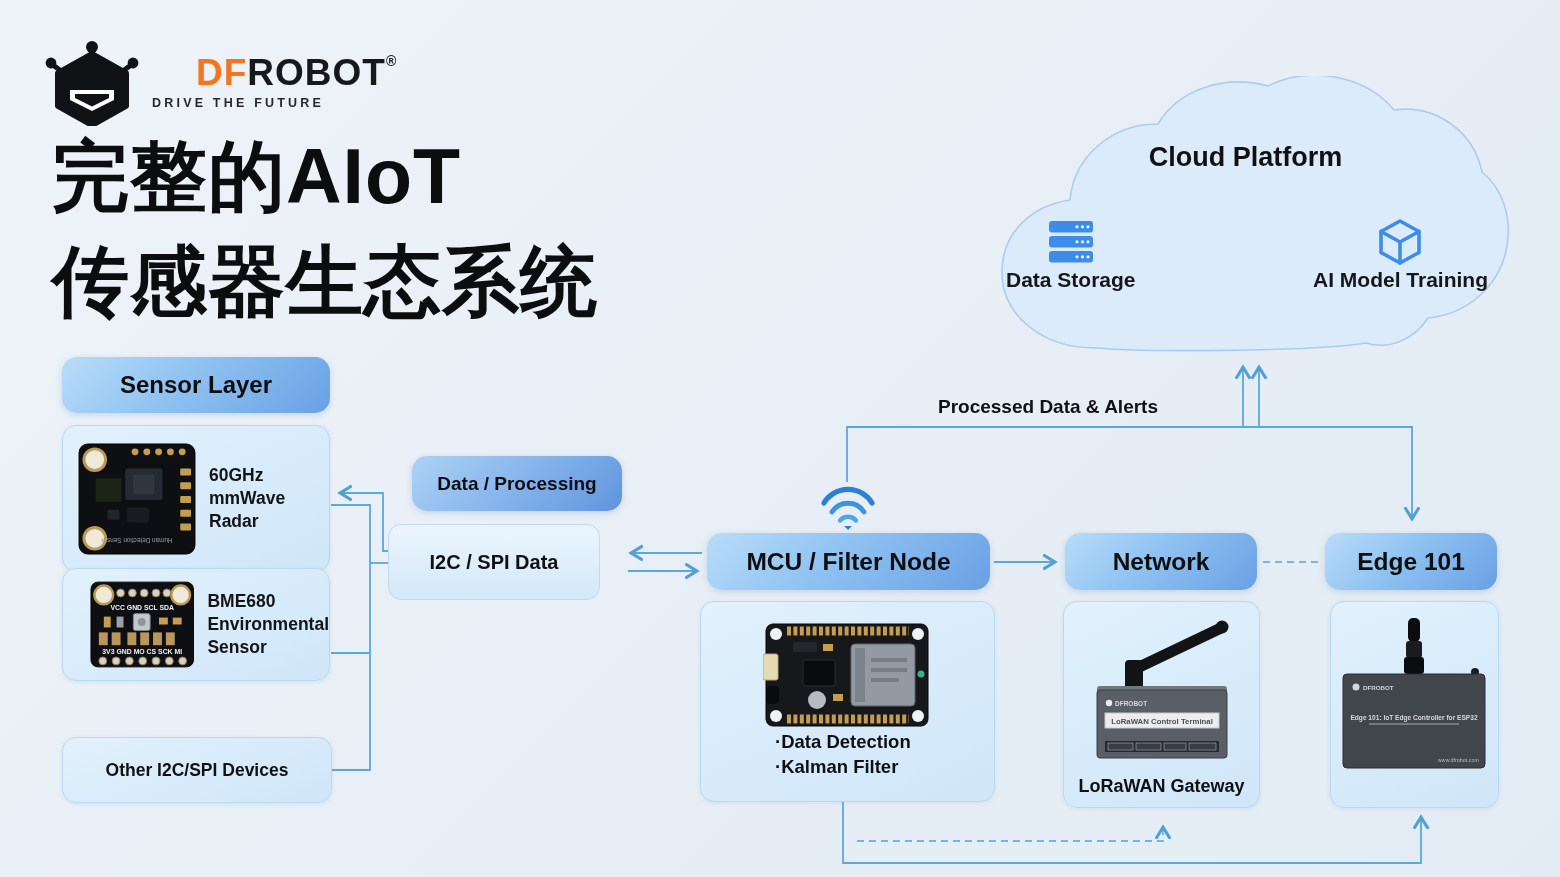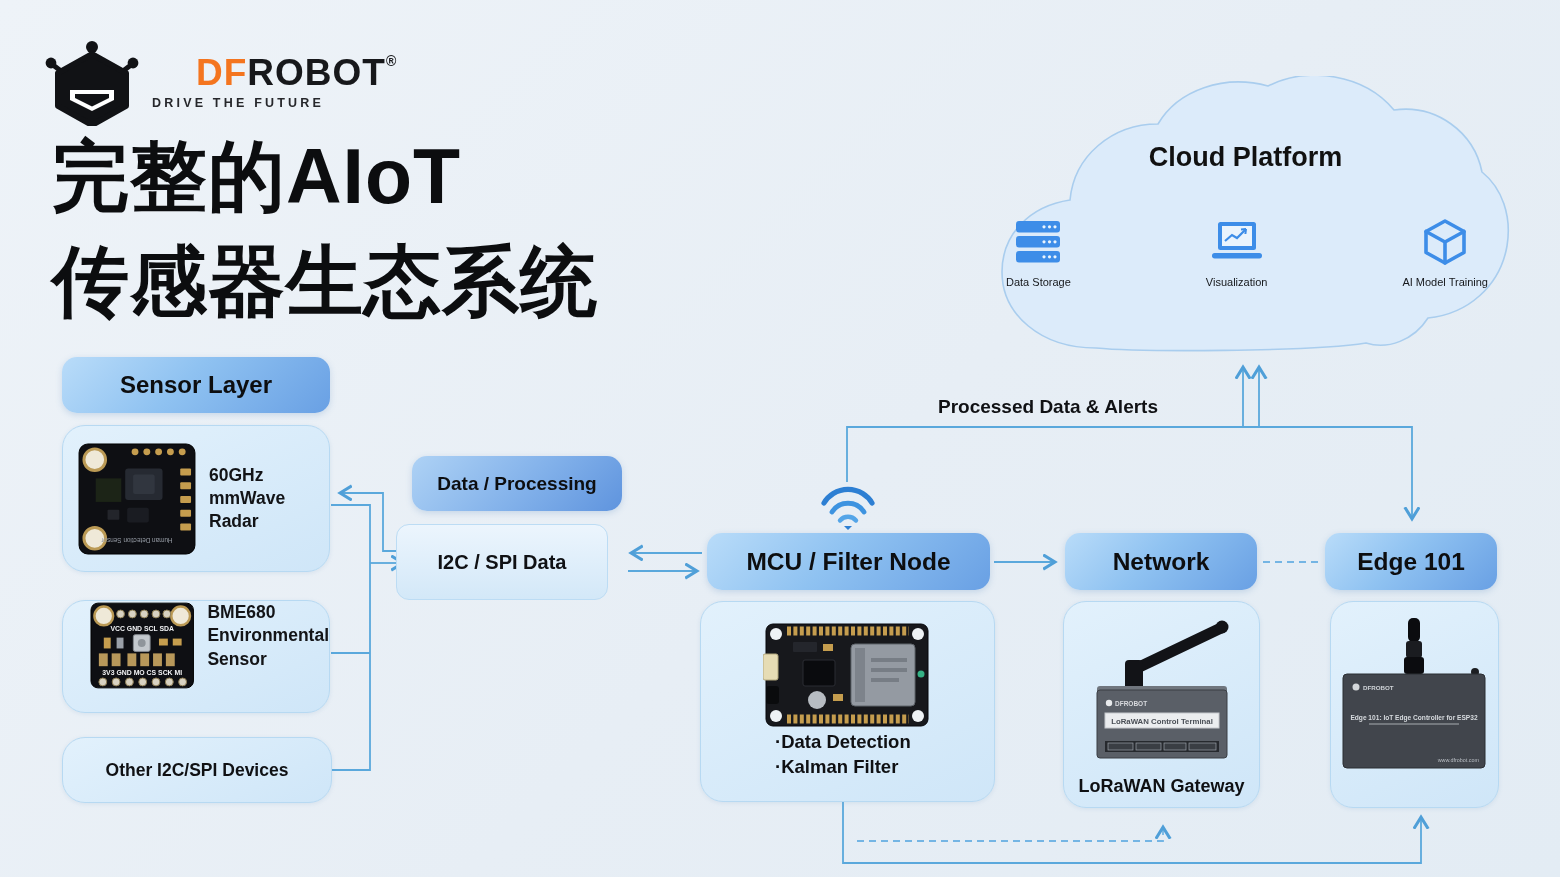--- a/index.html
+++ b/index.html
@@ -20,34 +20,34 @@
   .logo-tag{font-size:12.5px;font-weight:700;letter-spacing:3.2px;color:#26272b;margin-top:5px;}
   
   .main-title{left:52px;top:124px;font-size:77px;font-weight:900;line-height:1.36;color:#0c0d0f;letter-spacing:1px;}
   
   .cloud{left:978px;top:76px;width:535px;height:292px;}
   .cloud svg.shape{position:absolute;left:0;top:0;}
   .cloud-title{position:absolute;left:0;top:66px;width:100%;text-align:center;font-size:27px;font-weight:800;color:#111;}
   .cl-row{position:absolute;left:28px;top:140px;width:482px;display:flex;justify-content:space-between;}
   .cl-item{display:flex;flex-direction:column;align-items:center;}
   .cl-item .ic{height:52px;display:flex;align-items:center;justify-content:center;}
-  .cl-label{margin-top:8px;font-size:11px;font-weight:400;color:#15171a;white-space:nowrap;}
+  .cl-label{font-size:21px;font-weight:700;color:#15171a;white-space:nowrap;}
   
   .hdr{background:linear-gradient(135deg,#b9dcf9 0%,#8fc2f1 45%,#69a0e4 100%);
        border-radius:15px;display:flex;align-items:center;justify-content:center;
        font-weight:800;color:#0d0e10;box-shadow:0 2px 6px rgba(90,140,190,.25);}
   .card{background:linear-gradient(155deg,#e2f1fc 0%,#cfe6f8 100%);
-        border:1px solid #b7d9f2;border-radius:23px;box-shadow:0 1px 4px rgba(120,160,200,.18);}
+        border:1px solid #b7d9f2;border-radius:14px;box-shadow:0 1px 4px rgba(120,160,200,.18);}
   .sensor-hdr{left:62px;top:357px;width:268px;height:56px;font-size:24px;}
   .radar-card{left:62px;top:425px;width:268px;height:147px;display:flex;align-items:center;padding-left:15px;box-sizing:border-box;}
-  .bme-card{left:62px;top:600px;width:268px;height:113px;display:flex;align-items:flex-start;padding-left:27px;box-sizing:border-box;}
+  .bme-card{left:62px;top:568px;width:268px;height:113px;display:flex;align-items:center;padding-left:27px;box-sizing:border-box;}
   .other-card{left:62px;top:737px;width:268px;height:64px;display:flex;align-items:center;justify-content:center;font-size:17.5px;font-weight:700;}
   .dev-label{margin-left:13px;font-size:17.5px;font-weight:700;line-height:1.33;color:#131417;}
   .dp-hdr{left:412px;top:456px;width:210px;height:55px;font-size:19px;background:linear-gradient(135deg,#aed2f5 0%,#82b1ea 55%,#5f94de 100%);}
-  .i2c-box{left:396px;top:524px;width:210px;height:74px;display:flex;align-items:center;justify-content:center;
+  .i2c-box{left:388px;top:524px;width:210px;height:74px;display:flex;align-items:center;justify-content:center;
            font-size:20px;font-weight:700;background:linear-gradient(180deg,#ecf5fd 0%,#d3e8f8 100%);
            border:1px solid #bcdcf4;border-radius:13px;}
   .mcu-hdr{left:707px;top:533px;width:283px;height:57px;font-size:24.5px;}
   .mcu-card{left:700px;top:601px;width:293px;height:199px;}
   .mcu-img{position:absolute;left:62px;top:12px;}
   .mcu-bullets{position:absolute;left:74px;top:128px;font-size:18.5px;font-weight:800;line-height:1.35;color:#0f1013;}
   .net-hdr{left:1065px;top:533px;width:192px;height:57px;font-size:24.5px;}
   .net-card{left:1063px;top:601px;width:195px;height:205px;}
   .net-img{position:absolute;left:17px;top:8px;}
   .net-label{position:absolute;left:0;bottom:10px;width:100%;text-align:center;font-size:18px;font-weight:800;color:#0f1013;}
@@ -145,32 +145,20 @@
             <circle cx="29" cy="36.8" r="1.6"></circle>
               <circle cx="34.5" cy="36.8" r="1.6"></circle>
               <circle cx="40" cy="36.8" r="1.6"></circle>
           </g>
         </svg>
       </div>
       <div class="cl-label">Data Storage</div>
     </div>
     <div class="cl-item">
       <div class="ic">
-        <svg width="50" height="40" viewBox="0 0 50 40">
-          <rect x="6" y="0" width="38" height="28" rx="2.5" fill="#3d8de8"></rect>
-          <rect x="10" y="4" width="30" height="20" fill="#eaf4fd"></rect>
-          <polyline points="13,19 20,13 25,16 34,7" stroke="#3d8de8" stroke-width="2.2" fill="none"></polyline>
-          <path d="M34,7 L29,7.5 M34,7 L33.4,12" stroke="#3d8de8" stroke-width="2" fill="none"></path>
-          <rect x="0" y="31" width="50" height="5.5" rx="2.7" fill="#3d8de8"></rect>
-        </svg>
-      </div>
-      <div class="cl-label">Visualization</div>
-    </div>
-    <div class="cl-item">
-      <div class="ic">
         <svg width="46" height="48" viewBox="0 0 46 48">
           <g stroke="#3d8de8" stroke-width="3.6" fill="none" stroke-linejoin="round" stroke-linecap="round">
             <path d="M23 3 L42 13.5 L42 34.5 L23 45 L4 34.5 L4 13.5 Z"></path>
             <path d="M4,13.5 L23,24 L42,13.5 M23,24 L23,45"></path>
           </g>
         </svg>
       </div>
       <div class="cl-label">AI Model Training</div>
     </div>
   </div>

